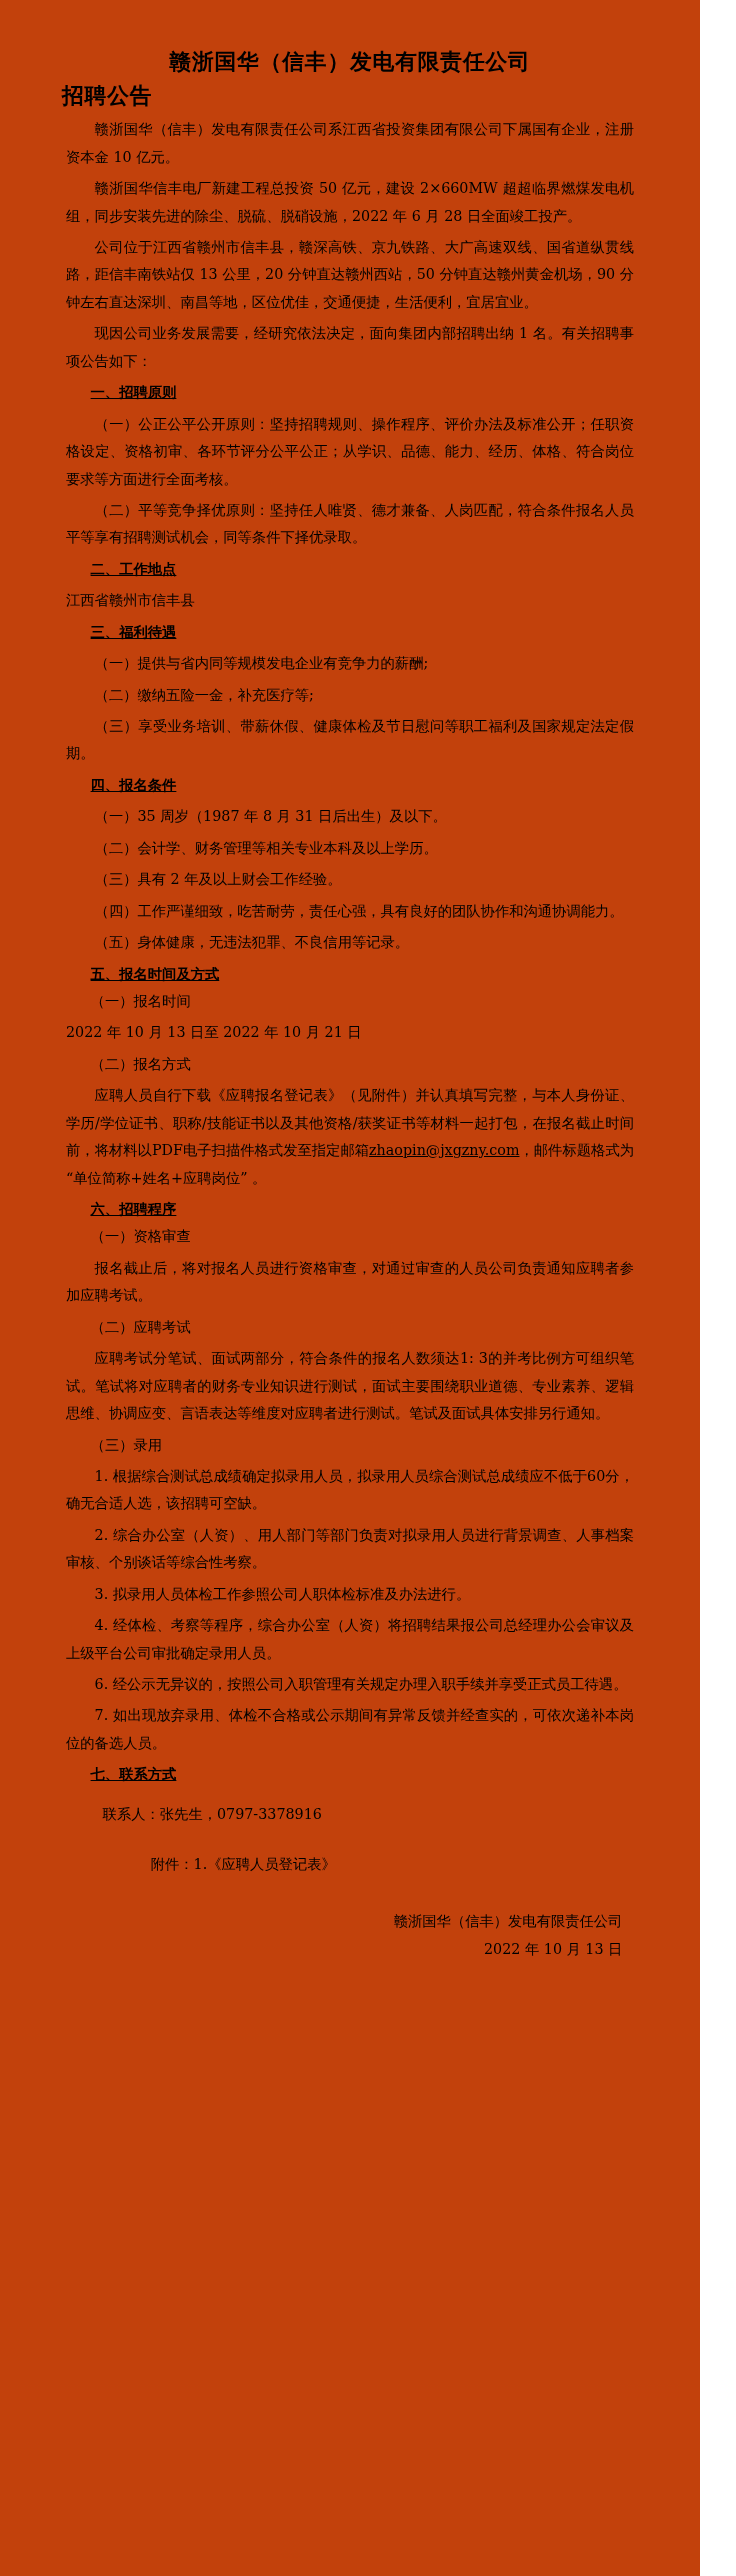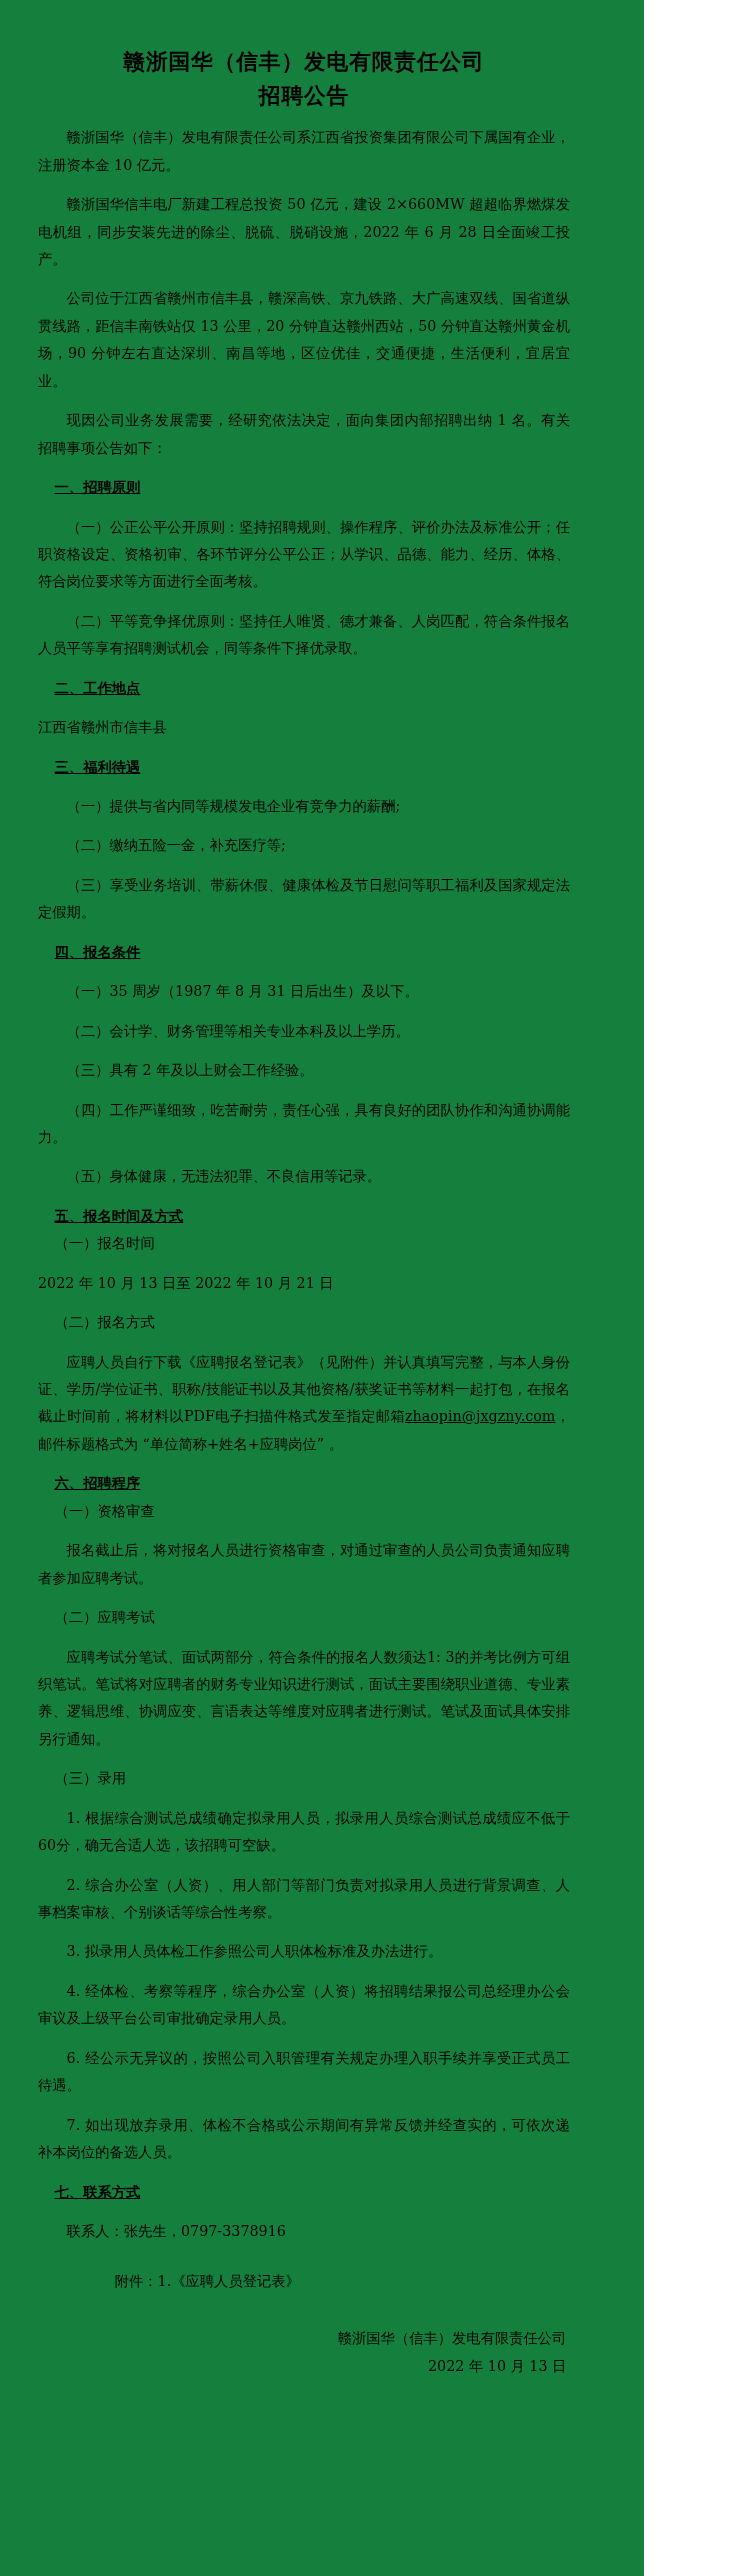--- a/index.html
+++ b/index.html
@@ -7,46 +7,45 @@
     padding: 0;
     background: #ffffff;
   }
   body {
     width: 736px;
     min-height: 2576px;
     font-family: "DejaVu Serif", "Liberation Serif", serif;
     color: #000000;
   }
   .page {
-    width: 644px;
+    width: 700px;
     min-height: 2576px;
     box-sizing: border-box;
-    padding: 38px 62px 35px 26px;
-    background: #15803d;
+    padding: 38px 62px 35px 62px;
+    background: #c2410c;
   }
   .doc-title {
     text-align: center;
     font-size: 21.7px;
     font-weight: bold;
     letter-spacing: 0.9px;
     line-height: 1.55;
     margin: 7px 0 0 0;
   }
   .doc-subtitle {
-    text-align: center;
     font-size: 21.7px;
     font-weight: bold;
     letter-spacing: 0.9px;
     line-height: 1.55;
     margin: 0 0 4px 0;
   }
   p.para {
     font-size: 14.3px;
     line-height: 1.92;
-    margin: 12px;
+    margin: 4px;
     text-align: justify;
     text-justify: inter-ideograph;
     text-indent: 2em;
   }
   p.noindent {
     text-indent: 0;
   }
   .section-head {
     font-size: 14.3px;
     font-weight: bold;

